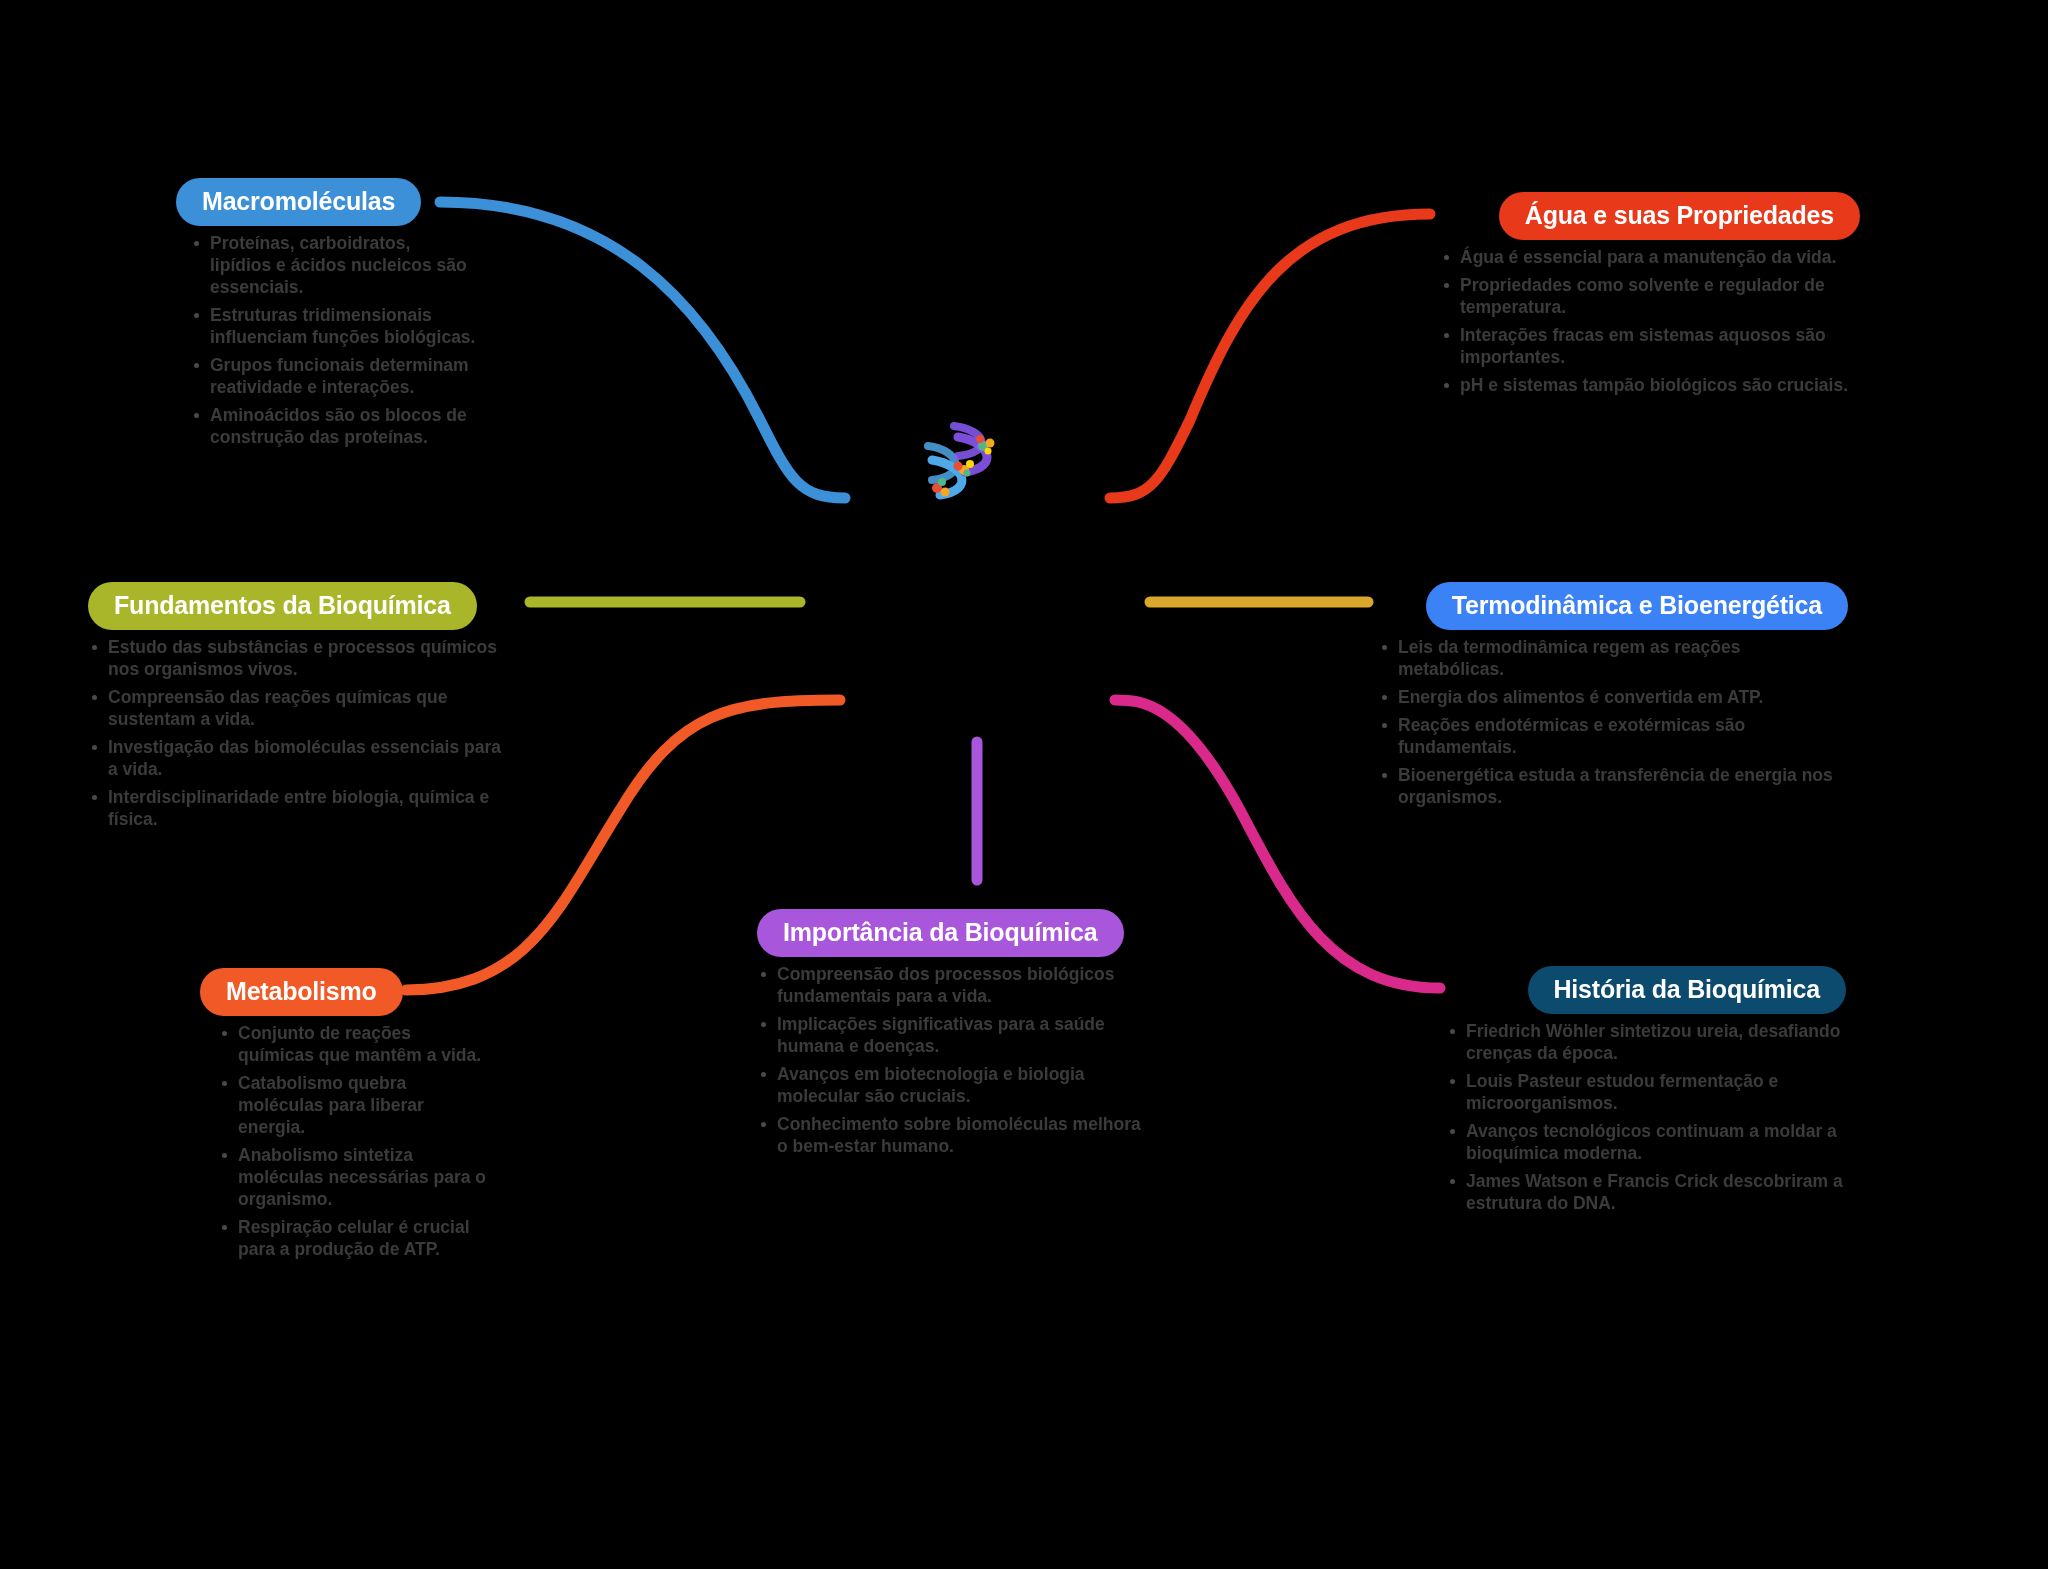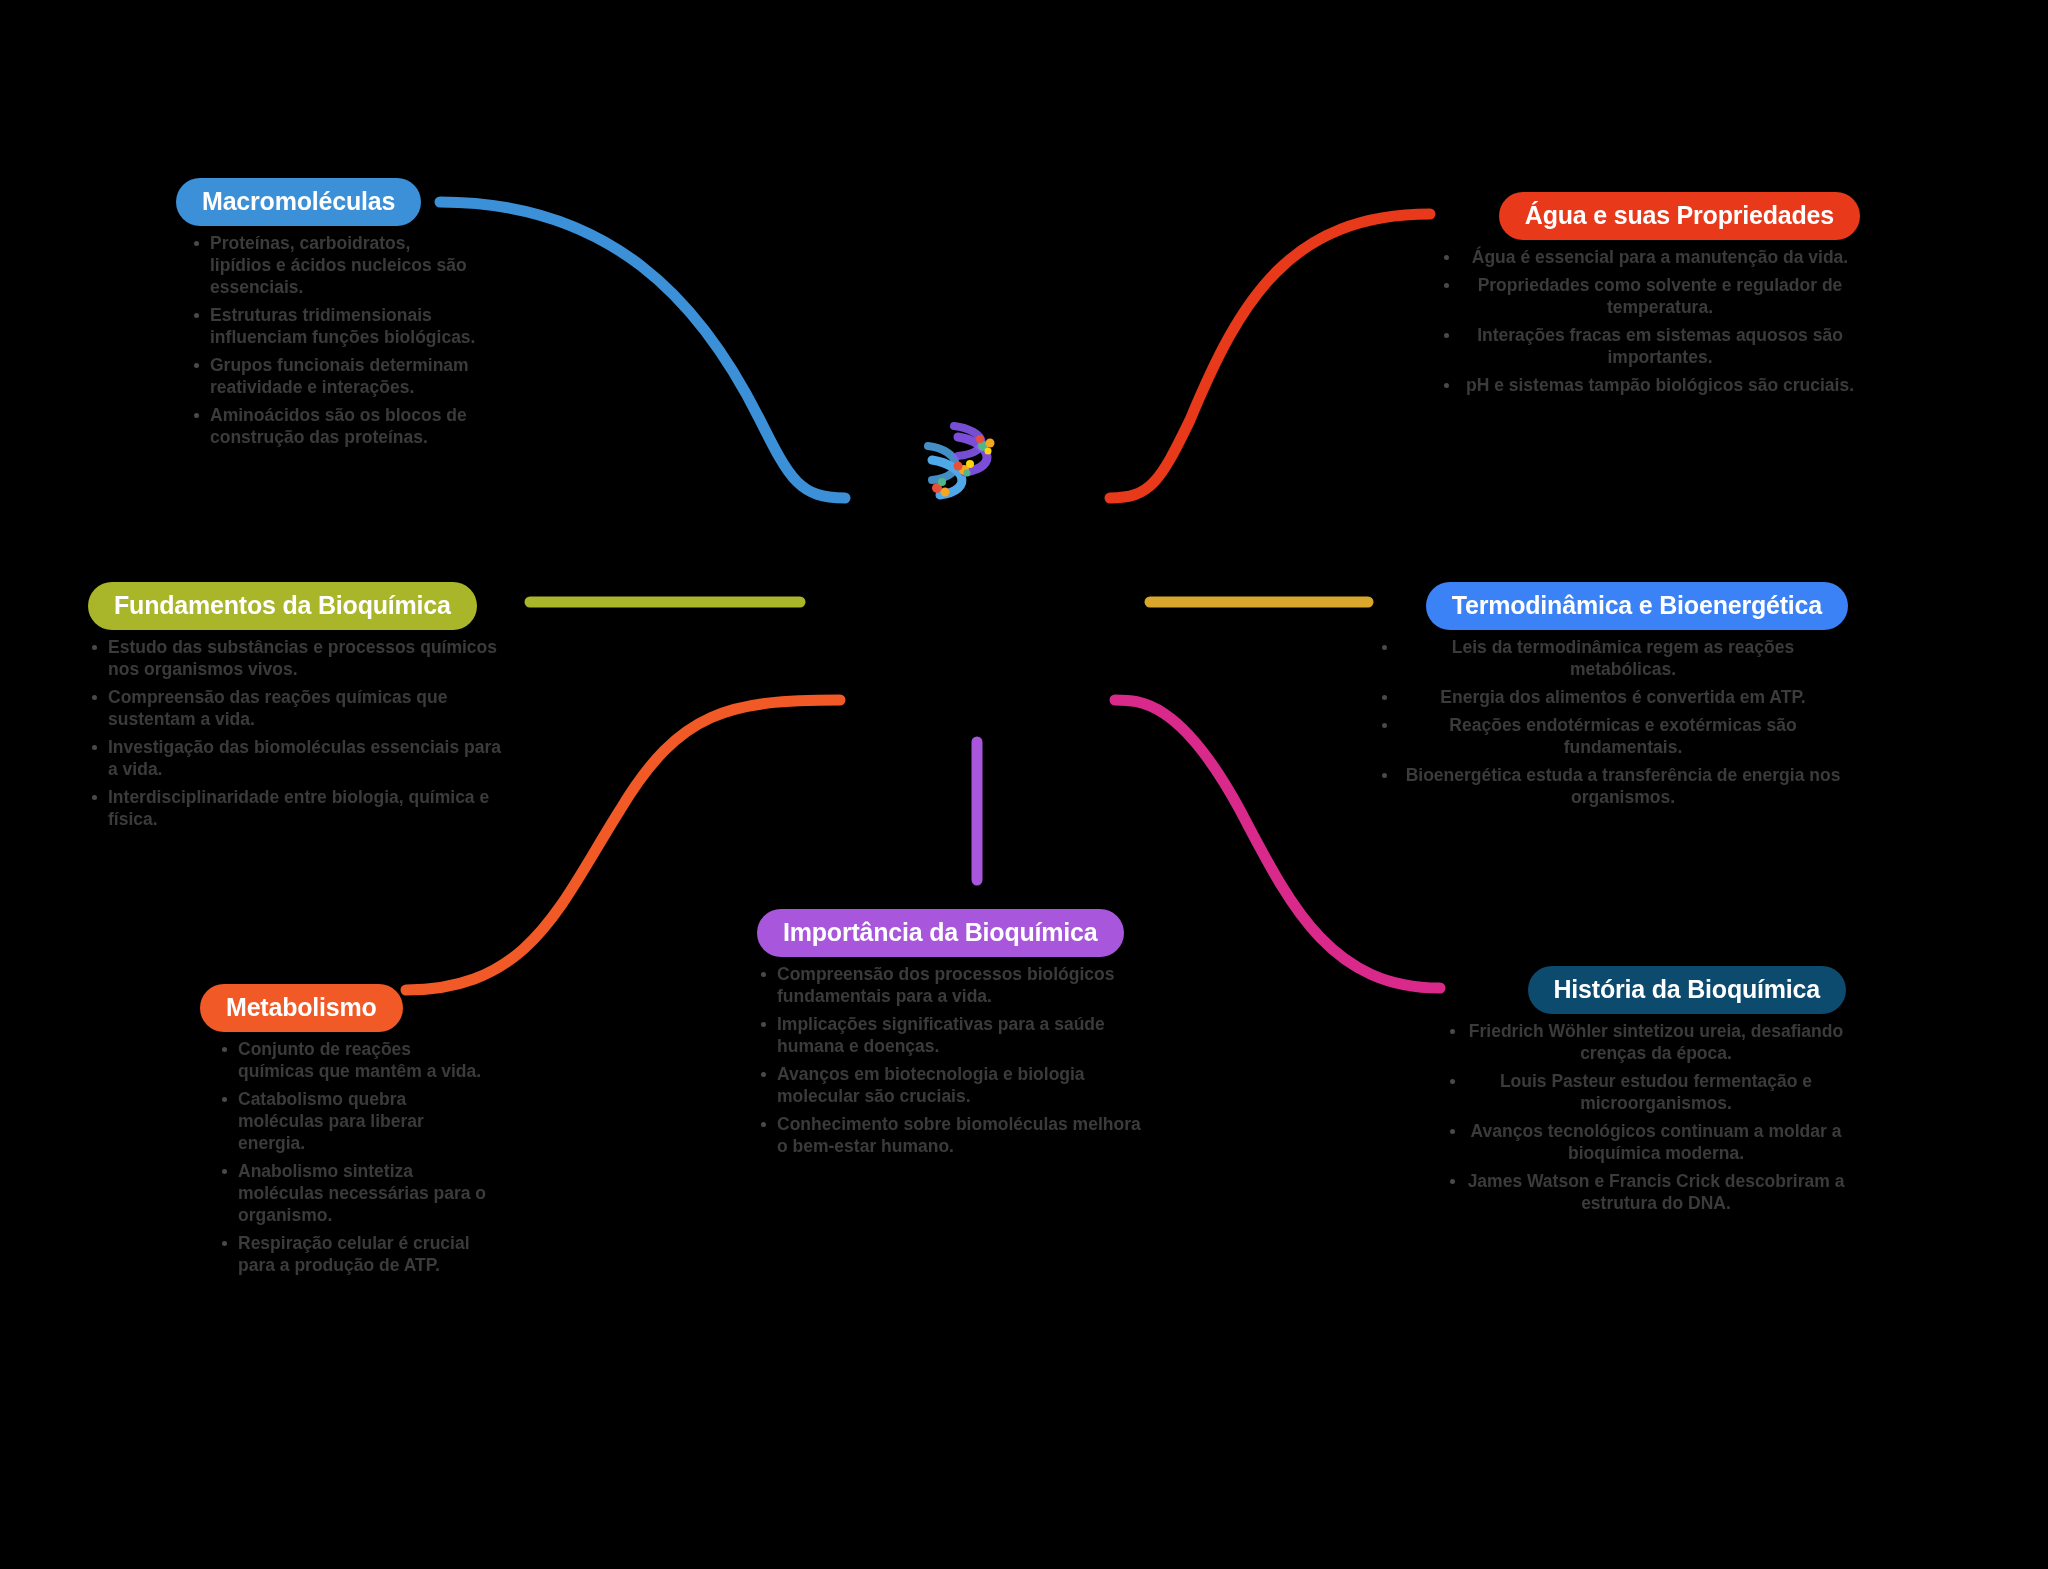--- a/index.html
+++ b/index.html
@@ -43,21 +43,21 @@
     padding: 9px 26px 11px 26px;
     color: #ffffff;
     font-weight: bold;
     font-size: 25px;
     line-height: 1.12;
     letter-spacing: -0.2px;
     white-space: nowrap;
   }
 
   .branch.align-right { text-align: right; }
-  .branch.align-right .bullets { text-align: center; }
+  .branch.align-right .bullets { text-align: left; }
 
   .bullets {
     list-style: none;
     margin: 6px 0 0 0;
     padding: 0;
   }
   .bullets li {
     position: relative;
     padding-left: 20px;
     margin: 0 0 6px 0;
@@ -176,21 +176,21 @@
     <span class="badge" style="background: #3b82f6;">Termodinâmica e Bioenergética</span>
     <ul class="bullets">
       <li>Leis da termodinâmica regem as reações metabólicas.</li>
       <li>Energia dos alimentos é convertida em ATP.</li>
       <li>Reações endotérmicas e exotérmicas são fundamentais.</li>
       <li>Bioenergética estuda a transferência de energia nos organismos.</li>
     </ul>
   </div>
 
   <div class="branch" id="branch-metabolismo">
-    <span class="badge" style="background: rgb(241, 90, 39); margin-top: 16px;">Metabolismo</span>
+    <span class="badge" style="background: rgb(241, 90, 39);">Metabolismo</span>
     <ul class="bullets">
       <li>Conjunto de reações químicas que mantêm a vida.</li>
       <li>Catabolismo quebra moléculas para liberar energia.</li>
       <li>Anabolismo sintetiza moléculas necessárias para o organismo.</li>
       <li>Respiração celular é crucial para a produção de ATP.</li>
     </ul>
   </div>
 
   <div class="branch" id="branch-importancia">
     <span class="badge" style="background: rgb(168, 87, 221); margin-top: 47px;">Importância da Bioquímica</span>

